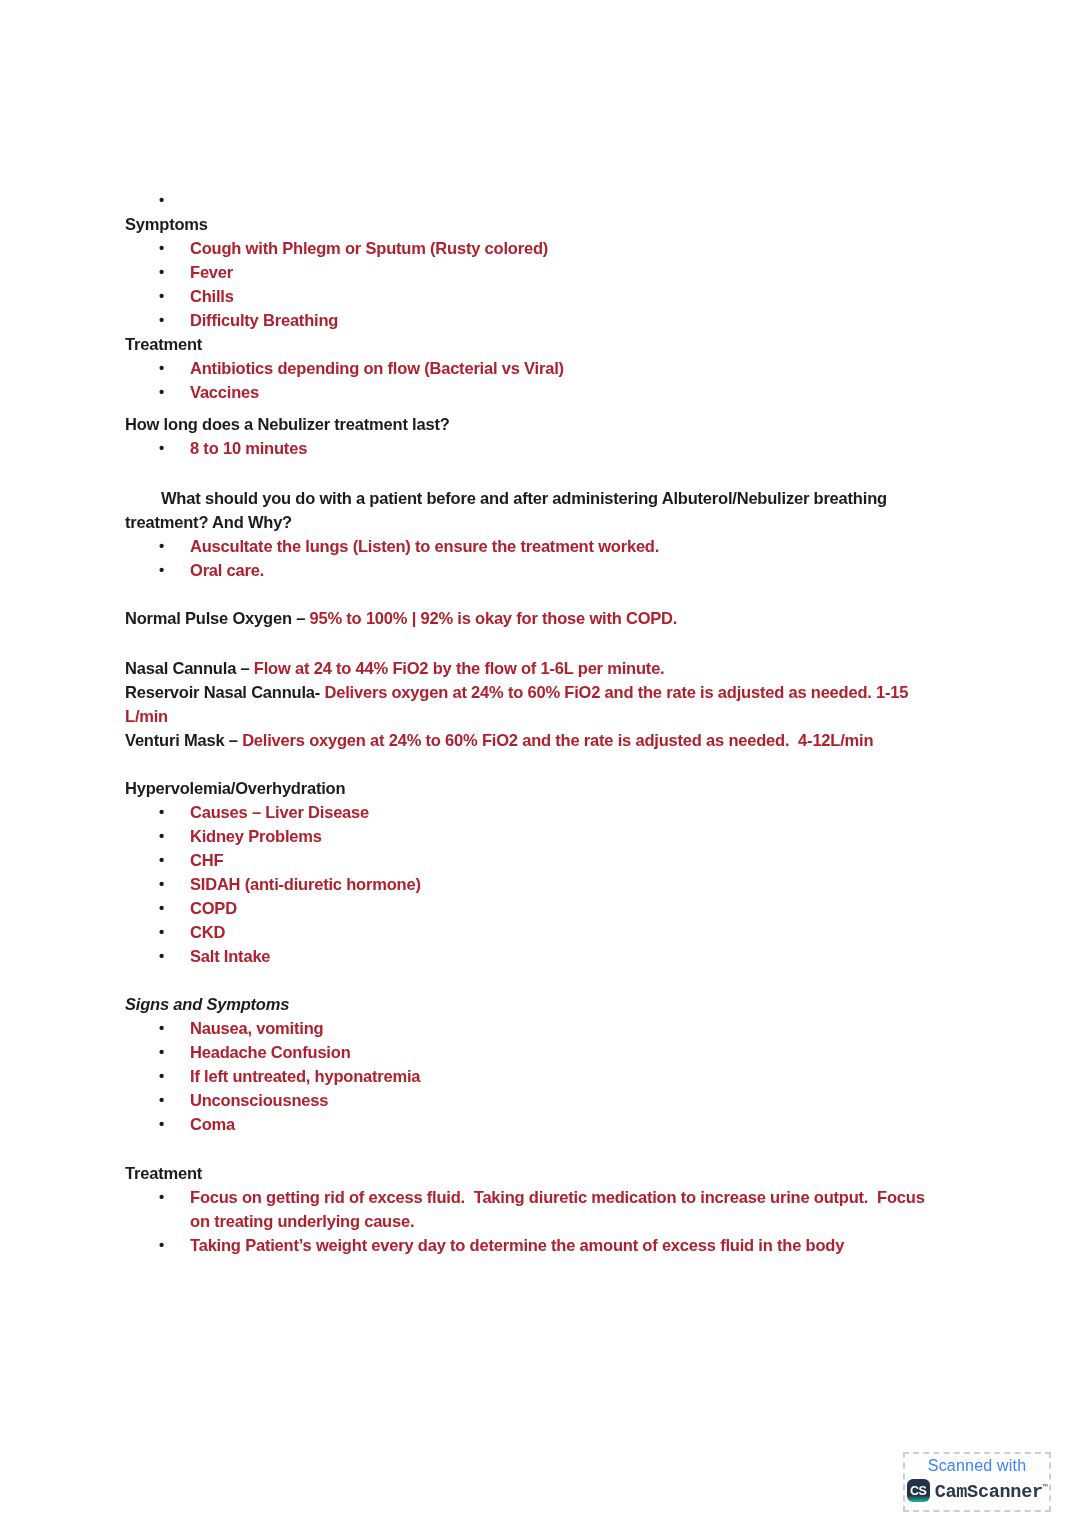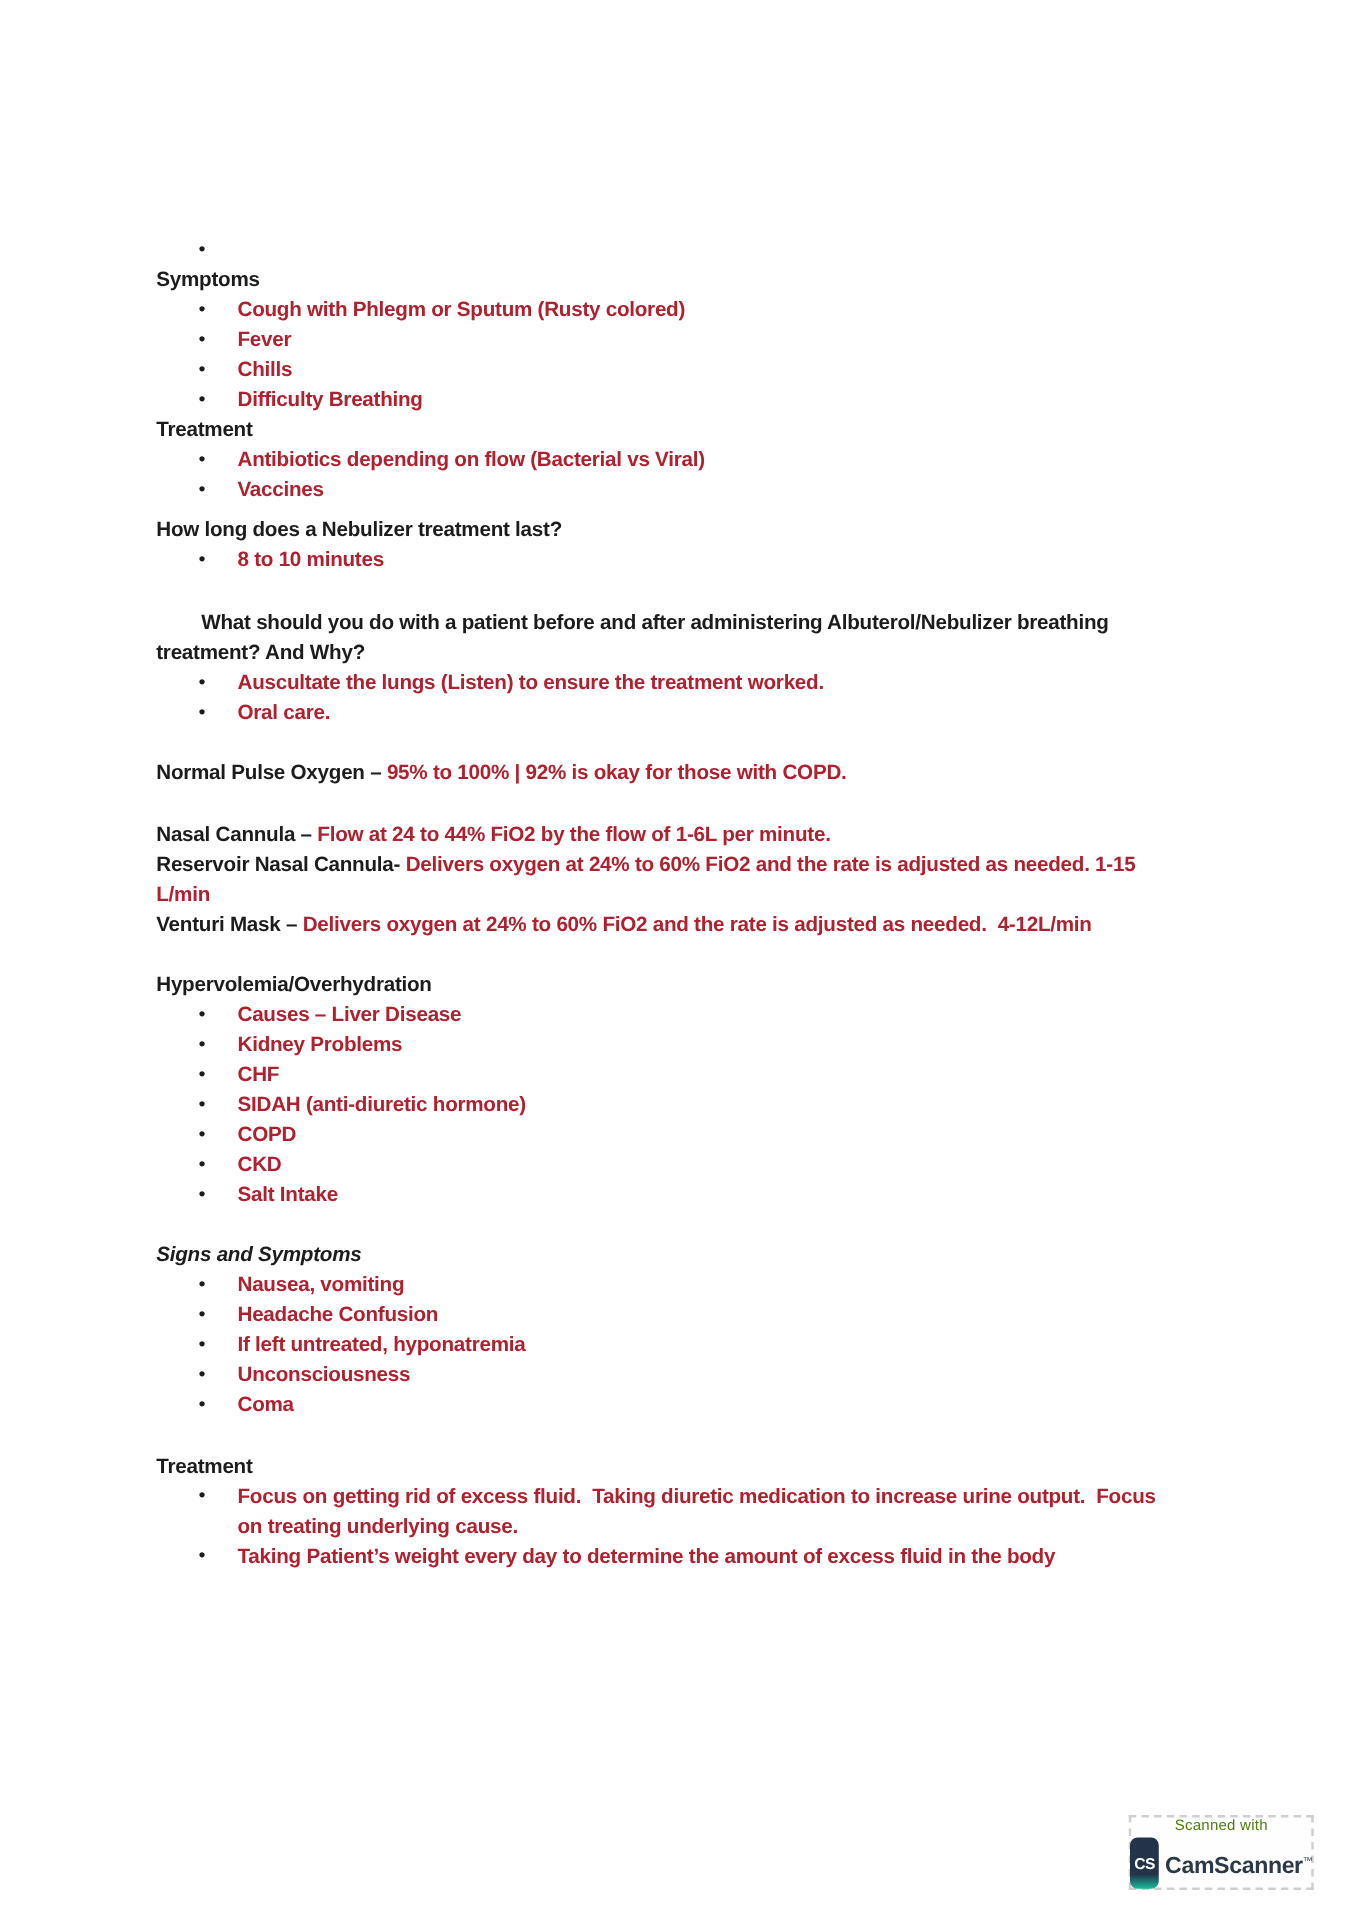--- a/index.html
+++ b/index.html
@@ -50,50 +50,51 @@
     box-sizing: border-box;
     border: 2px dashed #cfcfcf;
     background: #fefefe;
     display: flex;
     flex-direction: column;
     align-items: center;
     justify-content: center;
     gap: 3px;
   }
   .scanned-with {
-    color: #4d7c0f;
-    font-size: 12px;
+    color: #3b82f6;
+    font-size: 16px;
     font-weight: 400;
     letter-spacing: 0.2px;
     line-height: 14px;
   }
   .brand-row {
     display: flex;
     align-items: center;
     gap: 5px;
   }
   .cs-logo {
     width: 23px;
-    height: 41px;
+    height: 23px;
     border-radius: 6px;
     background: linear-gradient(to bottom, #22334a 0%, #22334a 72%, #1abc9c 100%);
     color: #ffffff;
     font-weight: 700;
     font-size: 12.5px;
     display: flex;
     align-items: center;
     justify-content: center;
     letter-spacing: -0.5px;
   }
   .brand {
     color: #2b3947;
     font-size: 18.5px;
     font-weight: 700;
     letter-spacing: -0.3px;
     line-height: 23px;
+    font-family: Liberation Mono, monospace;
   }
   .brand sup {
     font-size: 8px;
     font-weight: 400;
     color: #2b3947;
     vertical-align: super;
   }
 </style>
 </head>
 <body>

